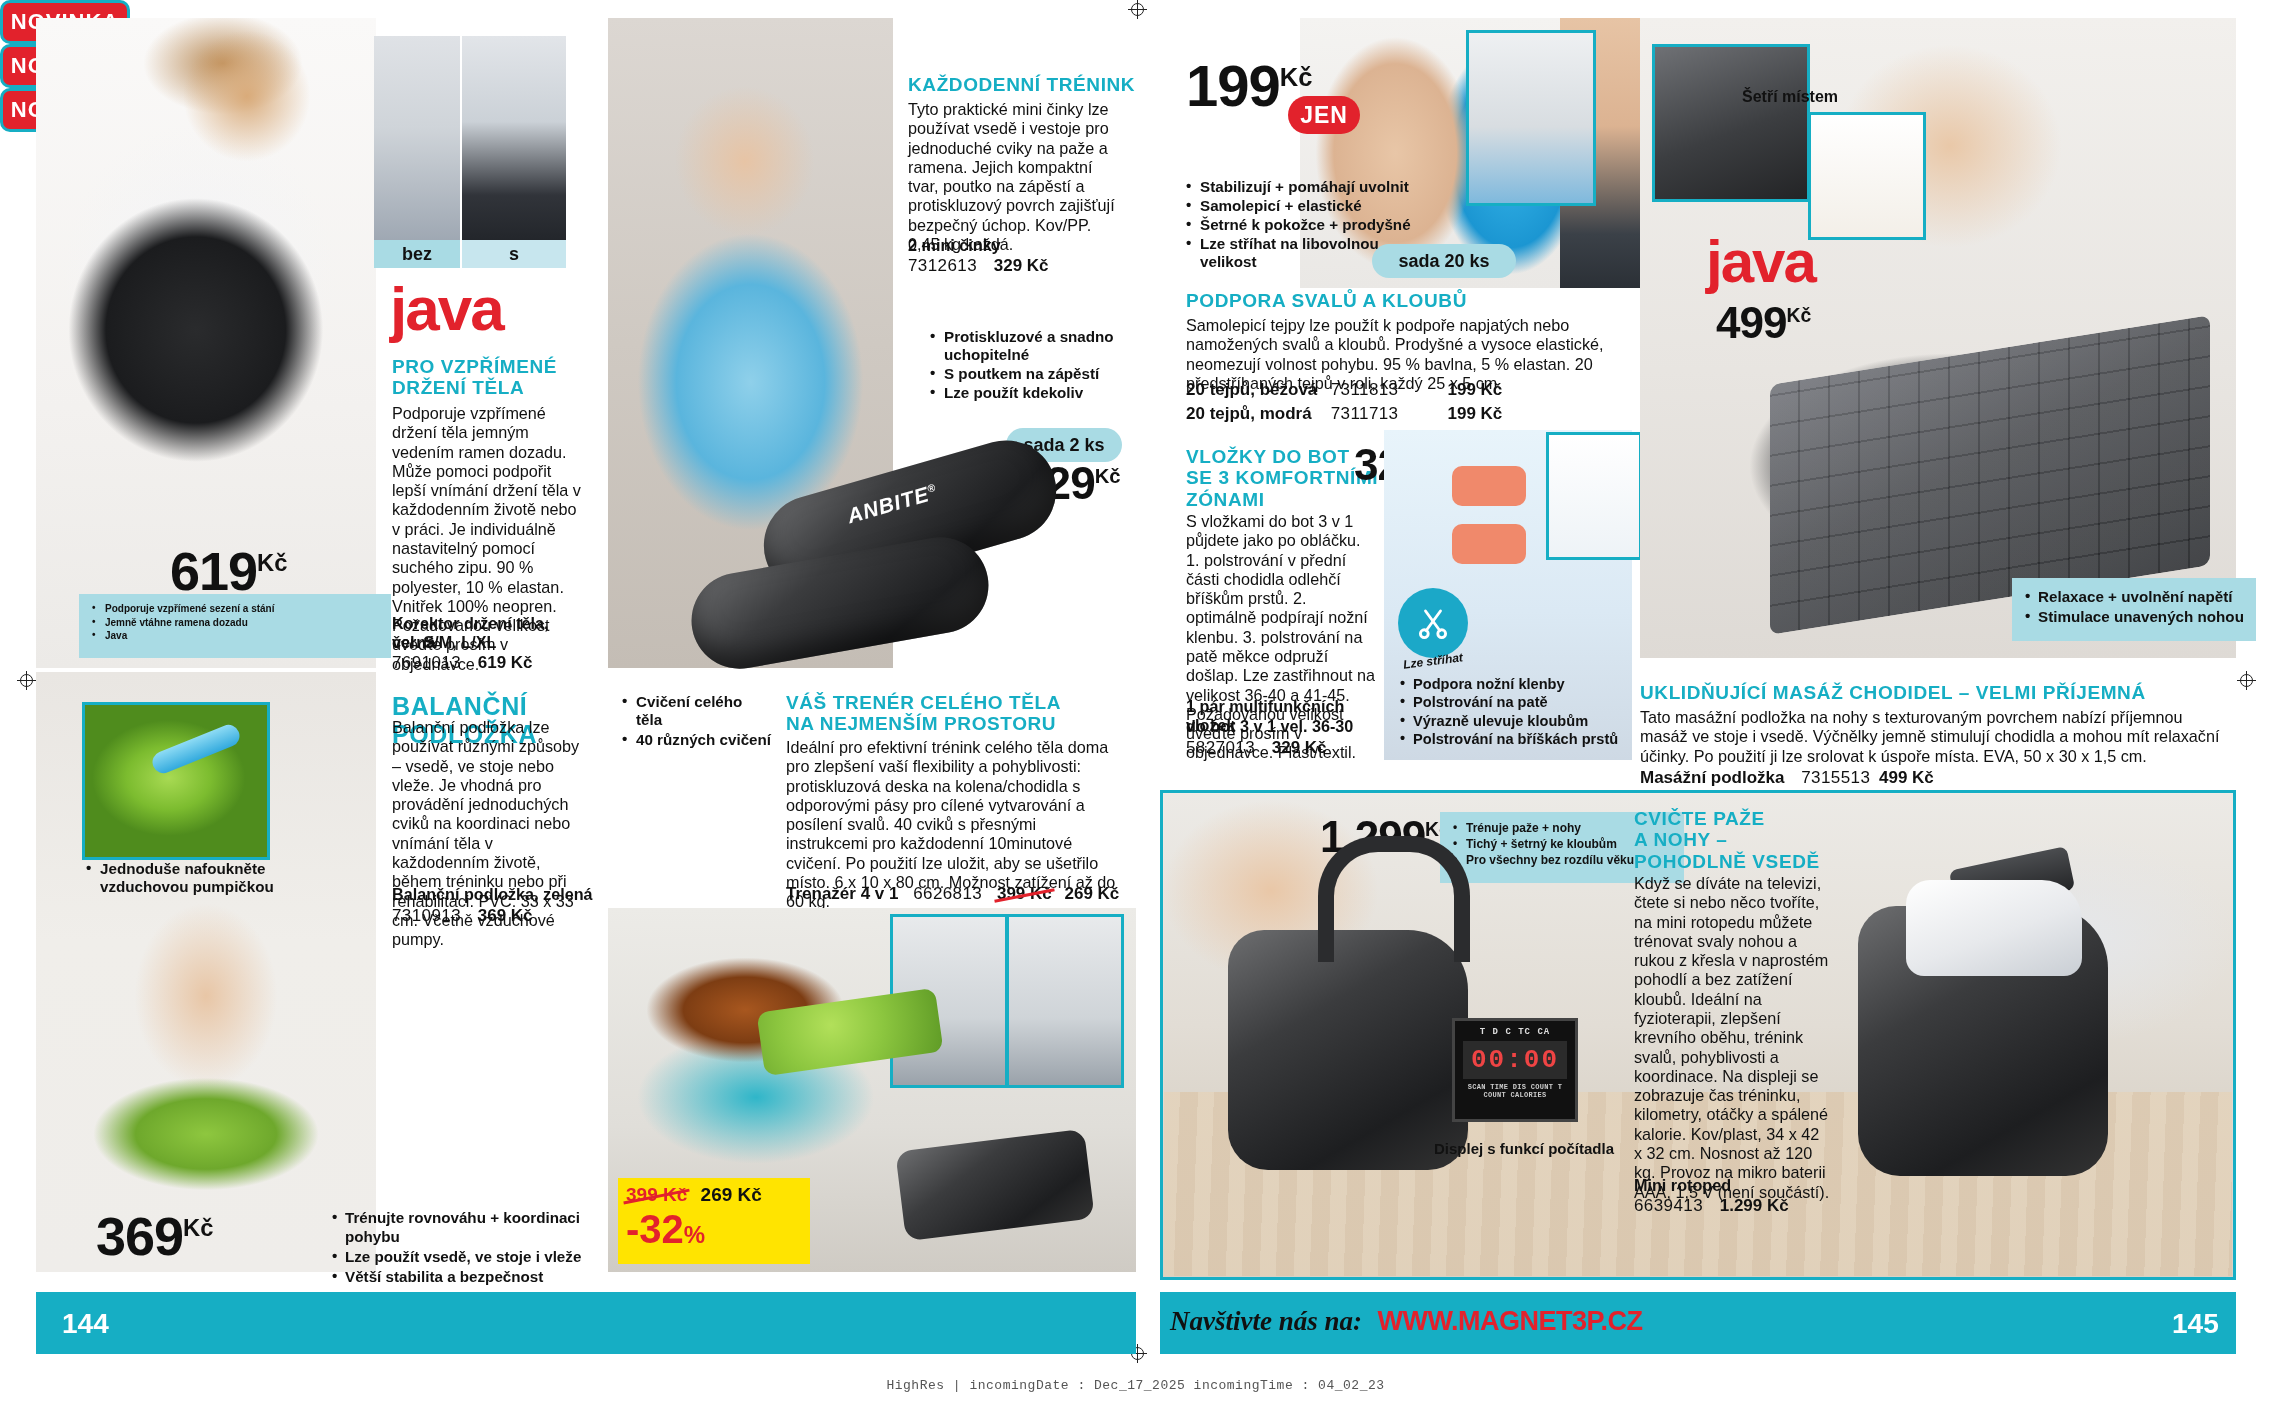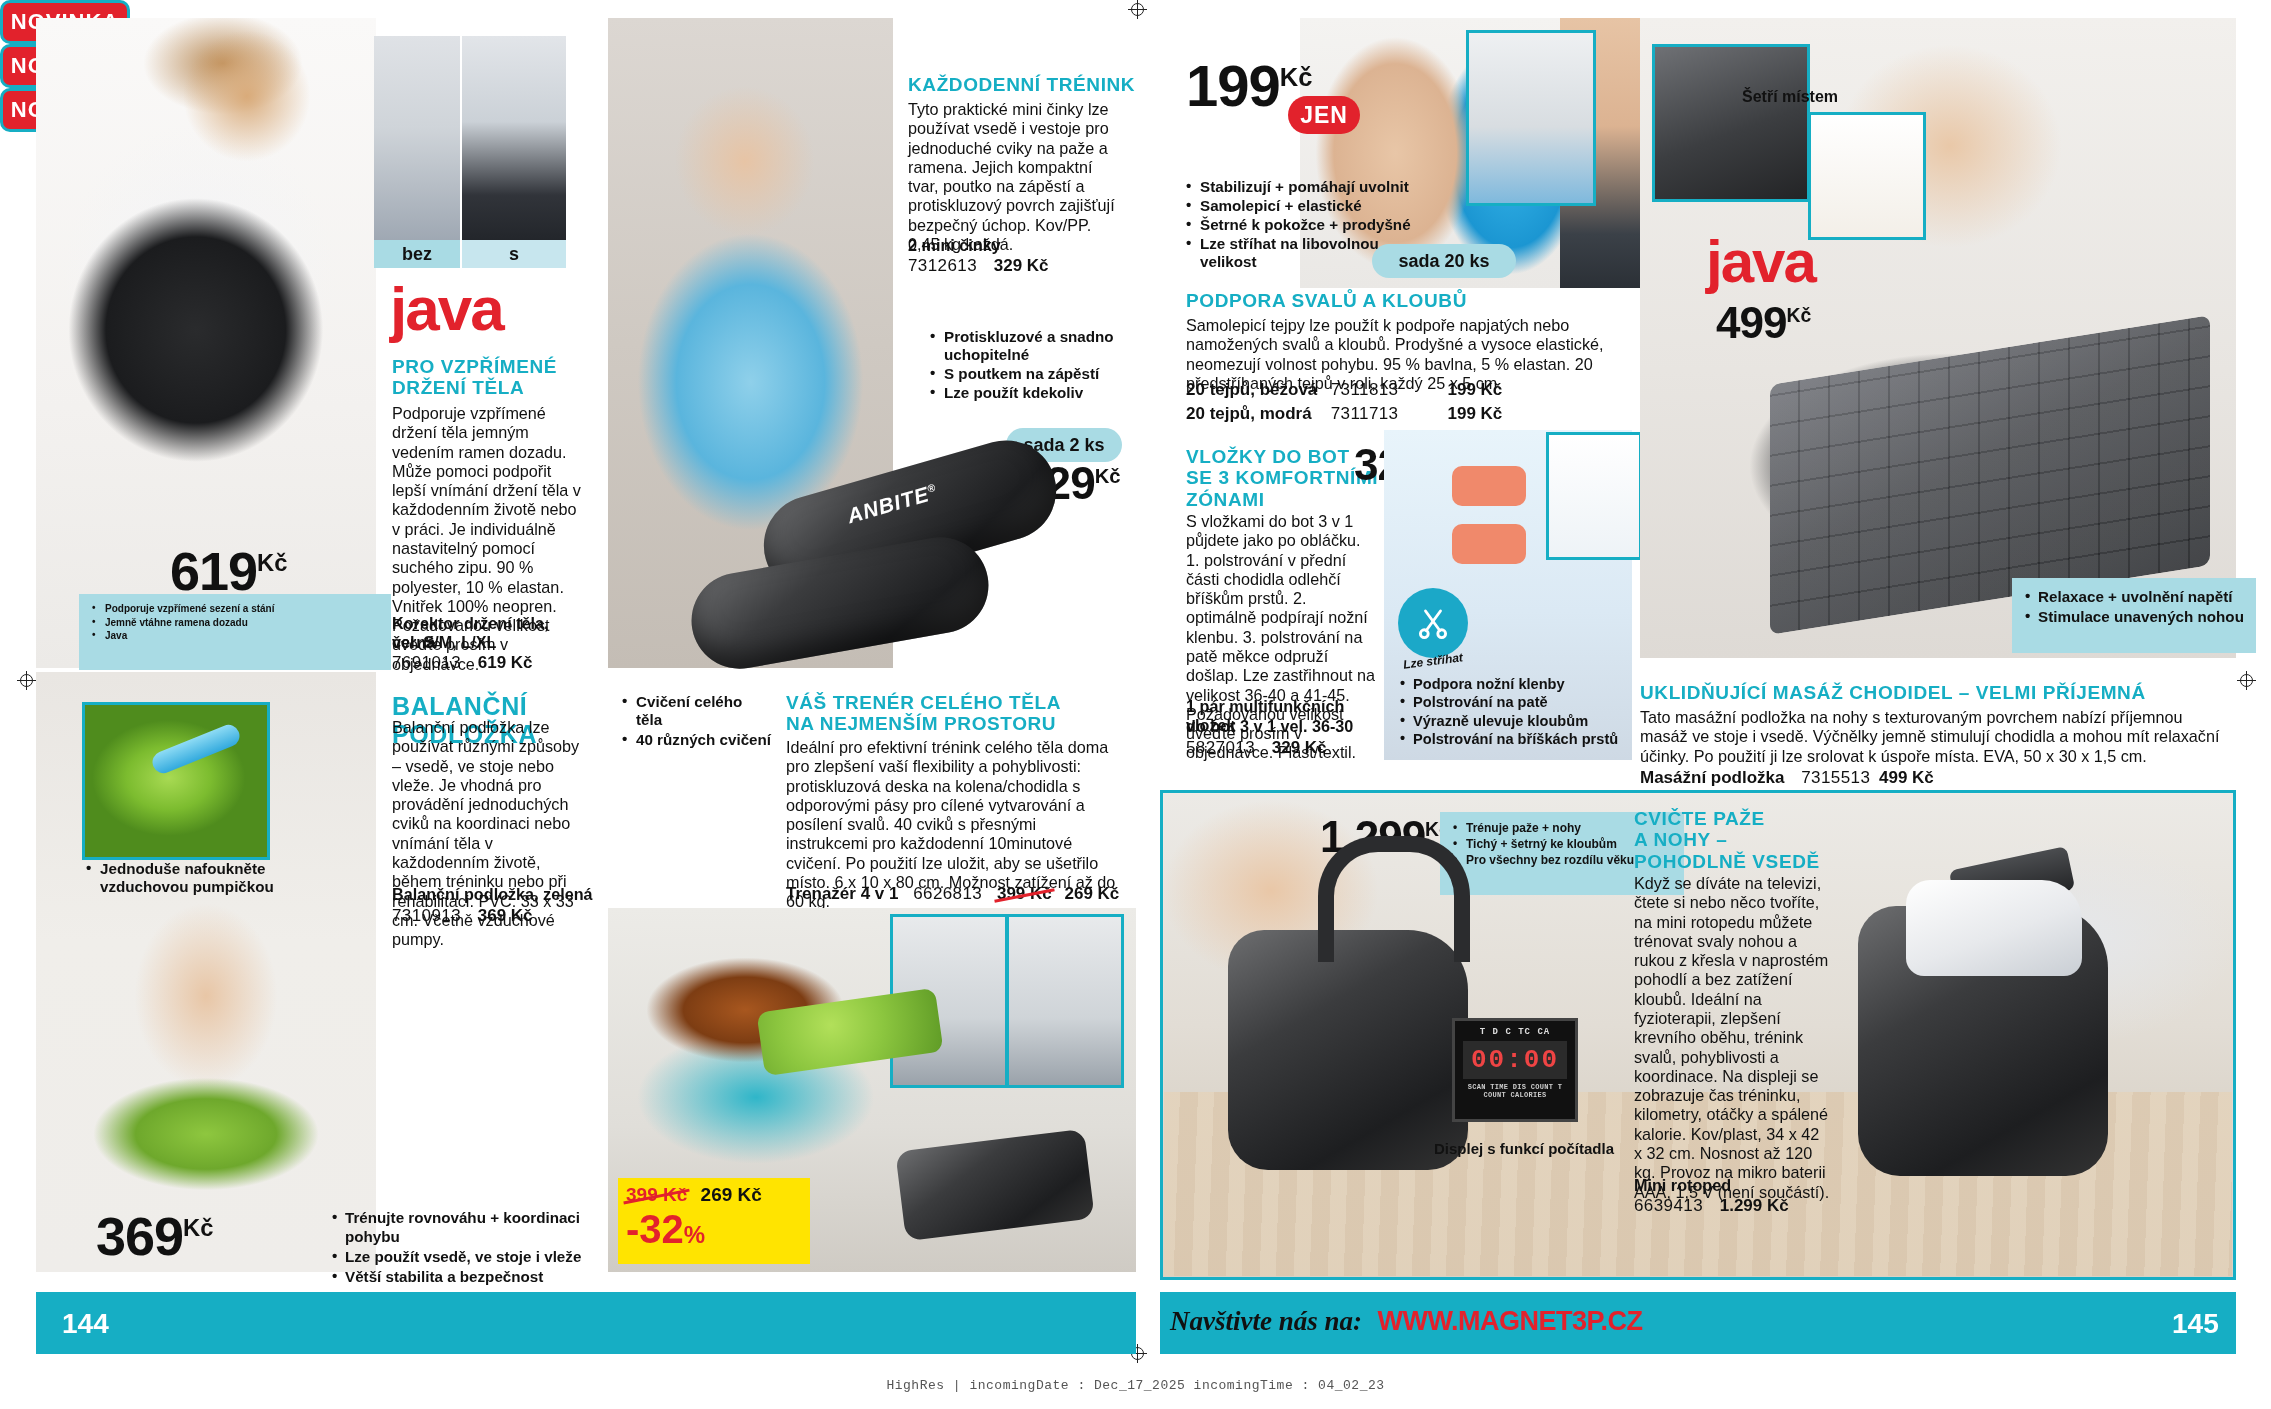--- a/index.html
+++ b/index.html
@@ -6,21 +6,21 @@
   body{width:2271px;height:1409px;position:relative;overflow:hidden;
        font-family:"Liberation Sans",sans-serif;color:#111;}
   .page{position:absolute;inset:0;background:#fff;}
 
   
   .abs{position:absolute;}
   .hd{color:#16aec4;font-weight:bold;letter-spacing:.6px;line-height:1.12;}
   .body{color:#111;line-height:1.19;}
   .bold{font-weight:bold;}
   .art{font-family:"Liberation Sans",sans-serif;letter-spacing:.4px;}
-  .bullets{background:#a9dbe4;padding:9px 12px 26px 10px;}
+  .bullets{background:#a9dbe4;padding:9px 12px 14px 10px;}
   .bullets ul{margin:0;padding:0 0 0 16px;list-style:none;}
   .bullets li{position:relative;line-height:1.26;margin:0 0 1px 0;font-weight:bold;}
   .bullets li:before{content:"\2022";position:absolute;left:-13px;top:-1px;}
   .novinka{background:#e2222c;color:#fff;font-weight:bold;border:3px solid #16aec4;
            border-radius:10px;text-align:center;letter-spacing:1px;}
   .pill{background:#a9dbe4;border-radius:22px;text-align:center;font-weight:bold;color:#111;}
   .price{font-weight:bold;color:#111;letter-spacing:-1px;}
   .price .kc{font-size:.44em;letter-spacing:0;vertical-align:super;font-weight:bold;}
   .java{color:#e2222c;font-weight:bold;letter-spacing:-2px;}
   .frame{border:3px solid #16aec4;}

